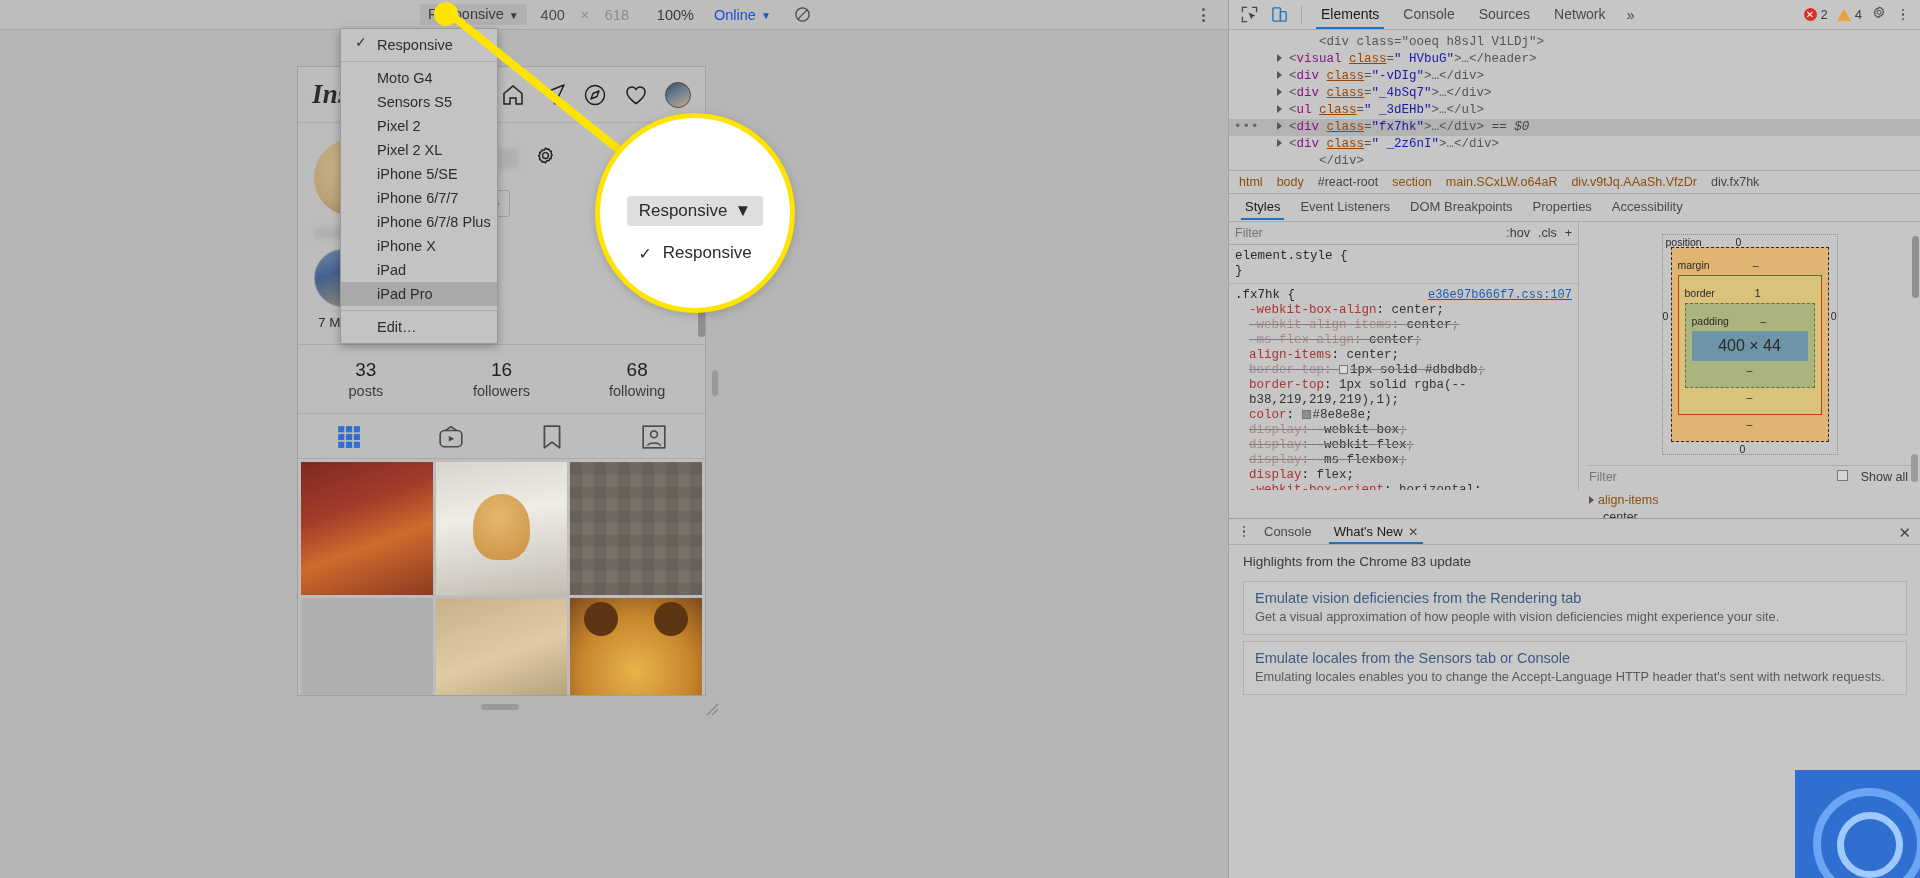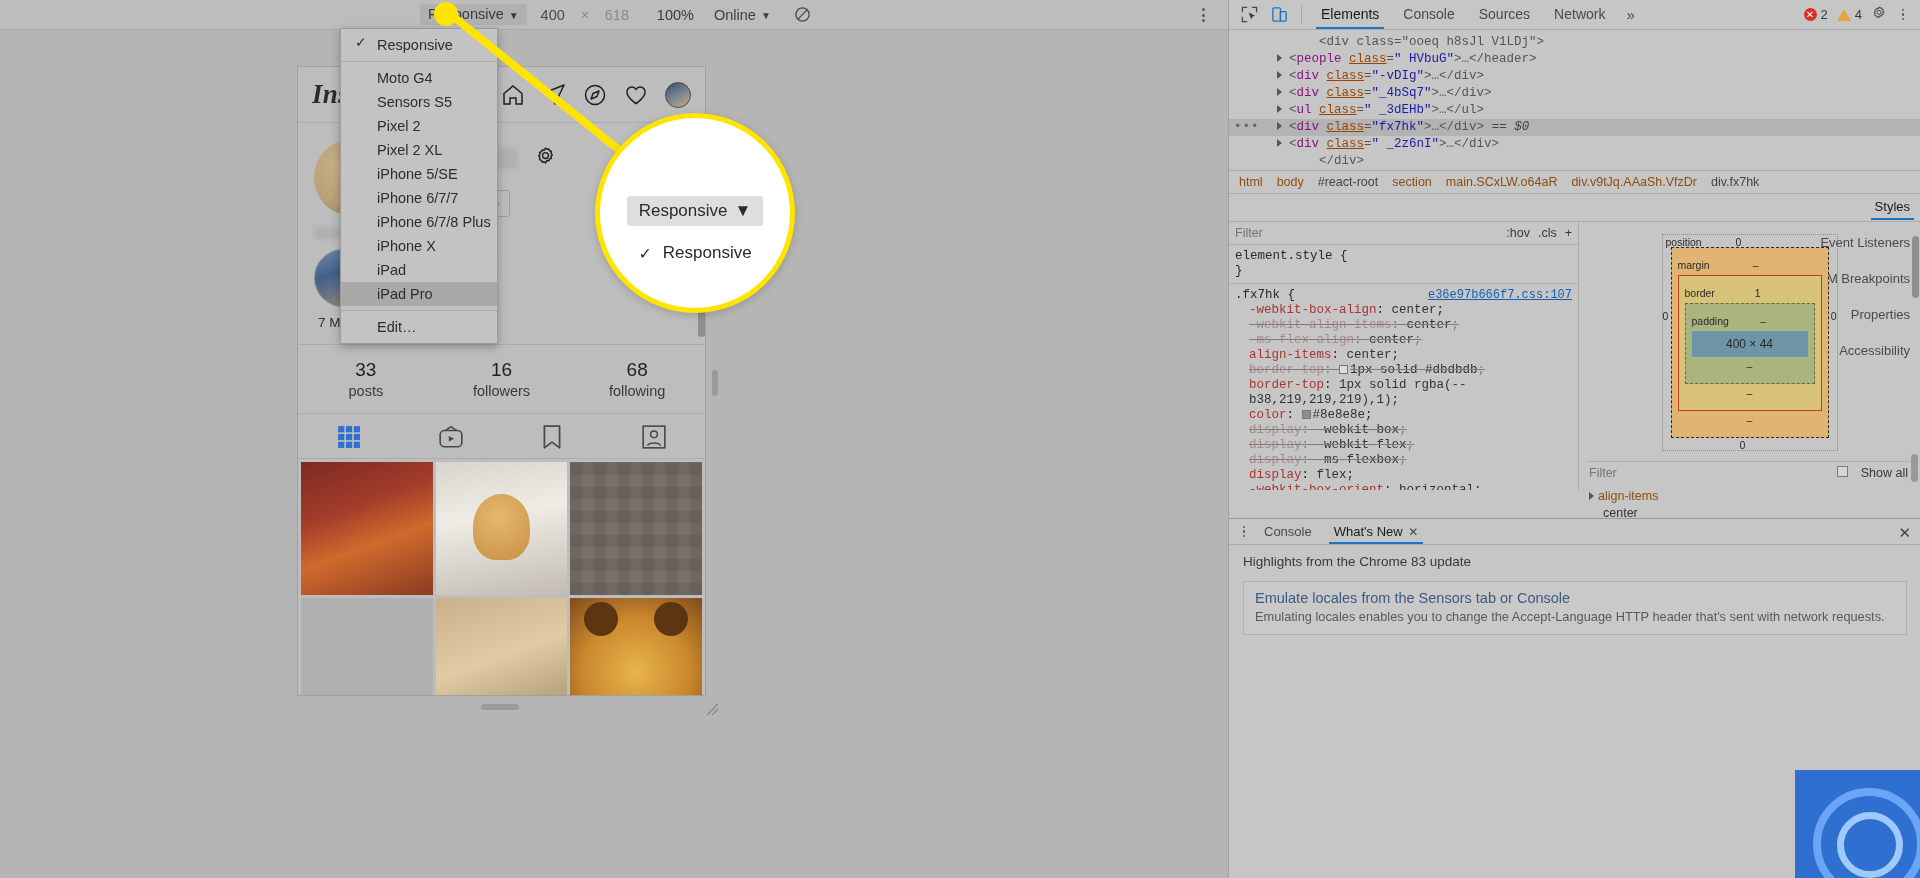--- a/index.html
+++ b/index.html
@@ -31,21 +31,21 @@
   }
   .caret { font-size: 10px; position: relative; top: 1px; }
   .dt-dim {
     width: 52px; text-align: center; font-size: 14.5px; color: #4a4a4a;
     background: transparent; border: none; outline: none;
     font-family: "Liberation Sans", sans-serif;
   }
   .dt-dim.muted { color: #8a8a8a; }
   .dt-x { color: #8a8a8a; font-size: 14px; padding: 0 2px; }
   .dt-zoom { font-size: 14.5px; color: #3a3a3a; margin-left: 14px; display:flex; align-items:center; gap:4px;}
-  .dt-net { font-size: 14.5px; color: #404040; margin-left: 20px; display:flex; align-items:center; gap:5px;}
+  .dt-net { font-size: 14.5px; color: #1d4ed8; margin-left: 20px; display:flex; align-items:center; gap:5px;}
   .dt-nocache {
     margin-left: 22px; width: 20px; height: 20px;
     display: flex; align-items: center; justify-content: center;
   }
   .dt-kebab {
     position: absolute; right: 16px; top: 5px;
     width: 18px; height: 20px; display:flex; flex-direction:column;
     align-items:center; justify-content:center; gap:2.5px;
   }
   .dt-kebab i { width: 3px; height: 3px; background: #5a5a5a; border-radius: 50%; display:block; }
@@ -252,22 +252,22 @@
 
   .breadcrumb {
     height: 24px; display:flex; align-items:center; gap: 14px; padding: 0 10px;
     border-top: 1px solid #ababab; border-bottom: 1px solid #ababab;
     font-size: 12.5px; color: #8c4f0e; overflow:hidden; white-space:nowrap;
   }
   .bc-item { color: #8c4f0e; }
   .bc-item.plain { color: #444; }
 
   .styles-tabs {
-    height: 28px; display:flex; align-items:flex-end; padding-left: 6px;
-    border-bottom: 1px solid #ababab; gap: 10px; flex-direction: column;
+    height: 28px; display:flex; align-items:flex-start; padding-left: 6px;
+    border-bottom: 1px solid #ababab; gap: 0;
   }
   .st-tab { padding: 5px 10px 6px 10px; font-size: 13px; color: #4a4a4a; position:relative;}
   .st-tab.active { color:#1a1a1a; }
   .st-tab.active::after{content:"";position:absolute;left:6px;right:6px;bottom:0;height:2px;background:#1a73c4;}
 
   .styles-body { display:flex; height: 268px; }
   .styles-left { width: 350px; border-right: 1px solid #ababab; overflow:hidden; }
   .filter-bar {
     height: 23px; display:flex; align-items:center; justify-content: space-between;
     padding: 0 6px; border-bottom:1px solid #ababab; font-size:12.5px; color:#777;
@@ -287,21 +287,21 @@
 
   .styles-right { flex:1; padding: 6px 8px; position: relative; }
   .boxmodel {
     width: 176px; margin: 6px auto 0 auto; position: relative;
     font-size: 10.5px; color: #2a2a2a; text-align: center;
   }
   .bm-position { border: 1px dotted #8a8a8a; padding: 12px 8px 12px 8px; background: transparent; }
   .bm-margin { border: 1px dashed #2a2a2a; background: #e0b473; padding: 11px 6px; }
   .bm-border { border: 1px solid #c2410c; background: #d9c27a; padding: 11px 6px; }
   .bm-padding { border: 1px dashed #6b6b3a; background: #a9b47e; padding: 11px 6px; }
-  .bm-content { background: #6e94a8; padding: 6px 6px; font-size: 12px; }
+  .bm-content { background: #6e94a8; padding: 6px 6px; font-size: 16px; }
   .bm-lbl { position:absolute; font-size:10.5px; }
   .bm-row { display:flex; justify-content:space-between; align-items:center; }
 
   .filter-bar2 {
     display:flex; align-items:center; justify-content:space-between;
     padding: 4px 4px 4px 2px; font-size:12.5px; color:#777; border-top:1px solid #b0b0b0;
     margin-top: 10px;
   }
   .showall { display:flex; align-items:flex-start; gap:13px; color:#3a3a3a;}
   .cbox { width:11px;height:11px;border:1px solid #777;background:#d6d6d6;display:inline-block;}
@@ -605,21 +605,21 @@
         </span>
       </div>
     </div>
 
     <div class="dom-tree">
       <div class="dom-row dom-clip">
         <span class="punct">&lt;div class="ooeq h8sJl V1LDj"&gt;</span>
       </div>
       <div class="dom-row">
         <span class="arrow"></span>
-        <span class="punct">&lt;</span><span class="tag">people</span>
+        <span class="punct">&lt;</span><span class="tag">visual</span>
         <span class="attr">class</span><span class="punct">=</span><span class="val">" HVbuG"</span><span class="punct">&gt;…</span><span class="punct">&lt;/header&gt;</span>
       </div>
       <div class="dom-row">
         <span class="arrow"></span>
         <span class="punct">&lt;</span><span class="tag">div</span>
         <span class="attr">class</span><span class="punct">=</span><span class="val">"-vDIg"</span><span class="punct">&gt;…</span><span class="punct">&lt;/div&gt;</span>
       </div>
       <div class="dom-row">
         <span class="arrow"></span>
         <span class="punct">&lt;</span><span class="tag">div</span>
@@ -777,20 +777,24 @@
         <div class="dw-tab active">
           <span>What's New</span>
           <span class="dw-close">✕</span>
         </div>
         <span class="dw-x">✕</span>
       </div>
 
       <div class="wn-sub">Highlights from the Chrome 83 update</div>
 
       <div class="wn-card">
+        <div class="wn-title">Emulate vision deficiencies from the Rendering tab</div>
+        <div class="wn-desc">Get a visual approximation of how people with vision deficiencies might experience your site.</div>
+      </div>
+      <div class="wn-card">
         <div class="wn-title">Emulate locales from the Sensors tab or Console</div>
         <div class="wn-desc">Emulating locales enables you to change the Accept-Language HTTP header that's sent with network requests.</div>
       </div>
 
       <div class="wn-logo"></div>
     </div>
 
     <div class="scrollbar-v">
         <i></i>
       </div>

